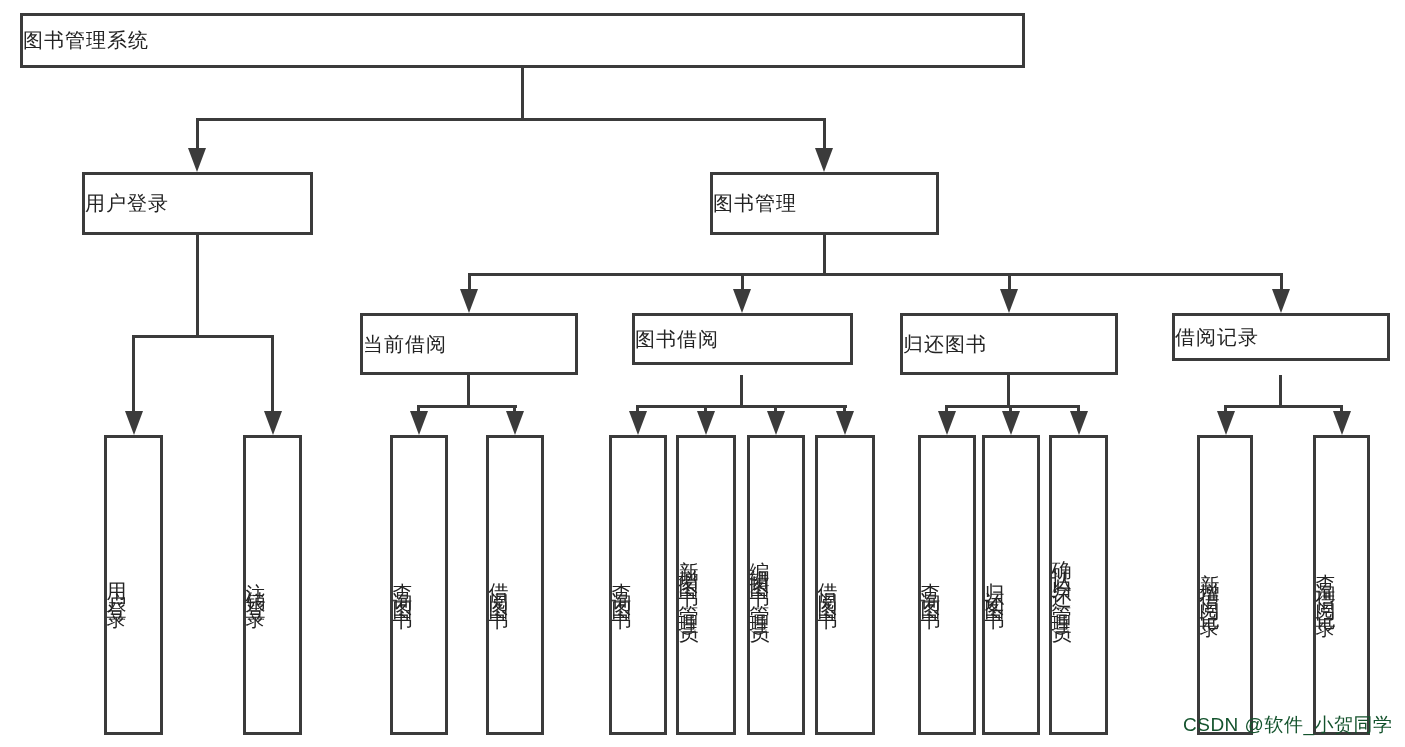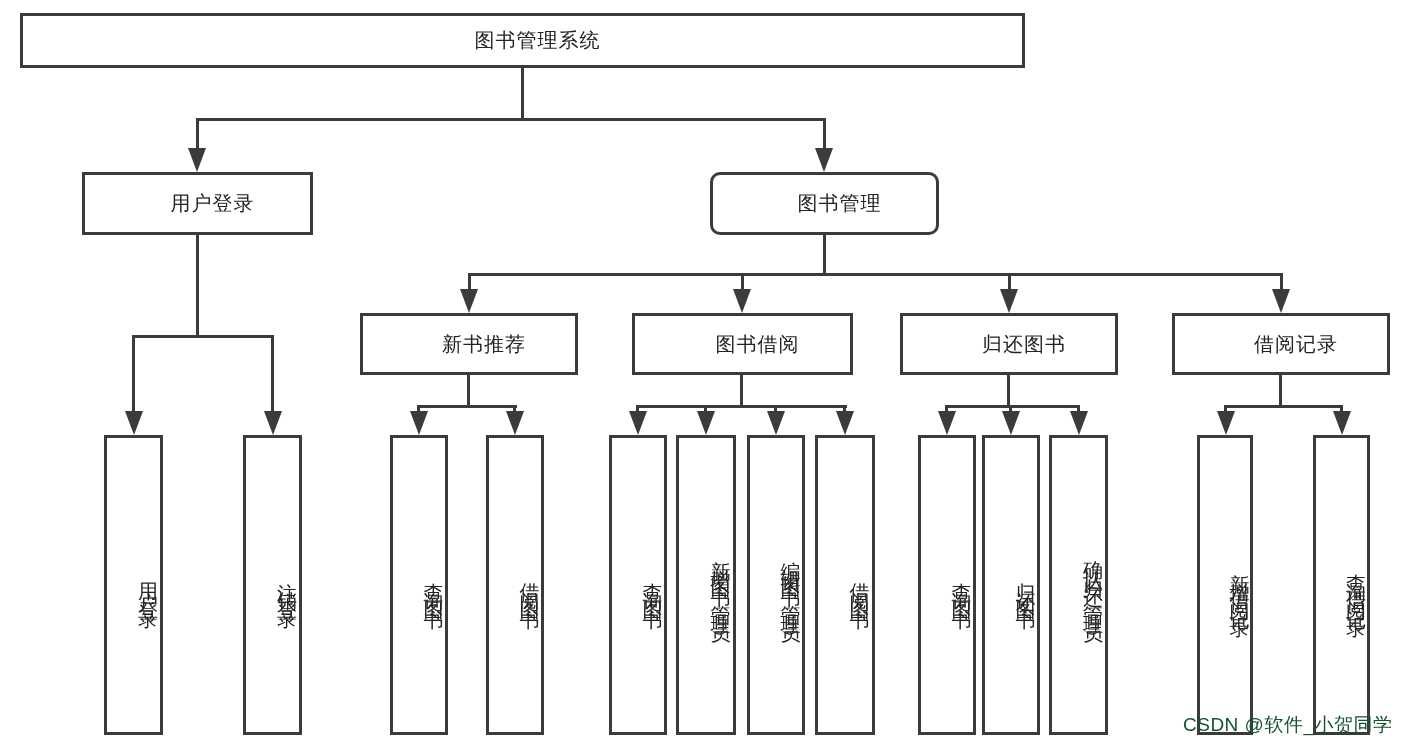--- a/index.html
+++ b/index.html
@@ -17,26 +17,25 @@
     height: 747px;
     background: #ffffff;
   }
   .box {
     position: absolute;
     box-sizing: border-box;
     border: 3px solid #3b3b3b;
     background: #ffffff;
     display: flex;
     align-items: center;
-    justify-content: center;
+    justify-content: flex-start;
     color: #232323;
     font-size: 20px;
     letter-spacing: 1px;
     z-index: 2;
-    padding-left: 30px;
   }
   .vtext {
     writing-mode: vertical-rl;
     text-orientation: mixed;
     letter-spacing: 9px;
     font-size: 20px;
     line-height: 1;
     white-space: nowrap;
   }
   .vl {
@@ -83,21 +82,21 @@
   <div class="vl" style="left:521px;top:68px;height:52px;"></div>
   <div class="hl" style="left:196px;top:118px;width:630px;"></div>
   <div class="vl" style="left:196px;top:118px;height:34px;"></div>
   <div class="ar" style="left:188px;top:148px;"></div>
   <div class="vl" style="left:823px;top:118px;height:34px;"></div>
   <div class="ar" style="left:815px;top:148px;"></div>
 
   <div class="box" style="left:82px;top:172px;width:231px;height:63px;">
     <span>用户登录</span>
   </div>
-  <div class="box" style="left:710px;top:172px;width:229px;height:63px;border-radius:10px;">
+  <div class="box" style="left:710px;top:172px;width:229px;height:63px;">
     <span>图书管理</span>
   </div>
 
   <div class="vl" style="left:196px;top:235px;height:102px;"></div>
   <div class="hl" style="left:132px;top:335px;width:142px;"></div>
   <div class="vl" style="left:132px;top:335px;height:80px;"></div>
   <div class="ar" style="left:125px;top:411px;"></div>
   <div class="vl" style="left:271px;top:335px;height:80px;"></div>
   <div class="ar" style="left:264px;top:411px;"></div>
 
@@ -106,29 +105,29 @@
   <div class="vl" style="left:468px;top:273px;height:20px;"></div>
   <div class="ar" style="left:460px;top:289px;"></div>
   <div class="vl" style="left:741px;top:273px;height:20px;"></div>
   <div class="ar" style="left:733px;top:289px;"></div>
   <div class="vl" style="left:1008px;top:273px;height:20px;"></div>
   <div class="ar" style="left:1000px;top:289px;"></div>
   <div class="vl" style="left:1280px;top:273px;height:20px;"></div>
   <div class="ar" style="left:1272px;top:289px;"></div>
 
   <div class="box" style="left:360px;top:313px;width:218px;height:62px;">
-    <span>新书推荐</span>
-  </div>
-  <div class="box" style="left:632px;top:313px;width:221px;height:62px;">
+    <span>当前借阅</span>
+  </div>
+  <div class="box" style="left:632px;top:313px;width:221px;height:52px;">
     <span>图书借阅</span>
   </div>
   <div class="box" style="left:900px;top:313px;width:218px;height:62px;">
     <span>归还图书</span>
   </div>
-  <div class="box" style="left:1172px;top:313px;width:218px;height:62px;">
+  <div class="box" style="left:1172px;top:313px;width:218px;height:48px;">
     <span>借阅记录</span>
   </div>
 
   <div class="vl" style="left:467px;top:375px;height:32px;"></div>
   <div class="hl" style="left:418px;top:405px;width:99px;"></div>
   <div class="vl" style="left:417px;top:405px;height:12px;"></div>
   <div class="ar" style="left:410px;top:411px;"></div>
   <div class="vl" style="left:513px;top:405px;height:12px;"></div>
   <div class="ar" style="left:506px;top:411px;"></div>
 

